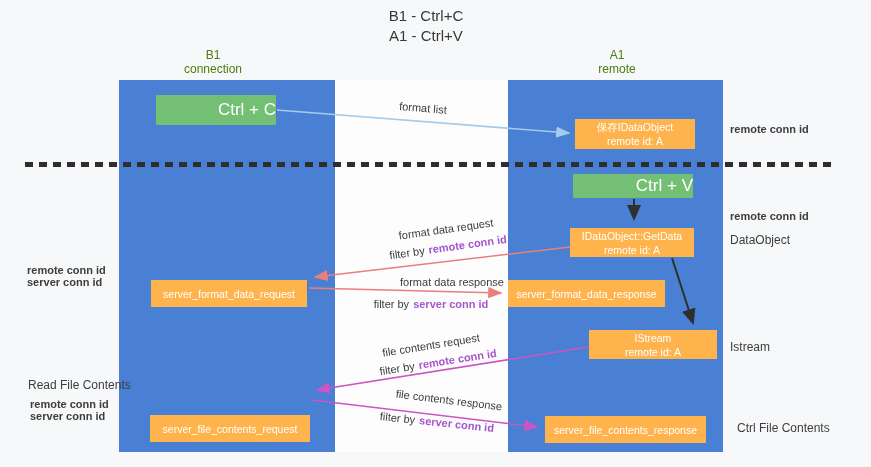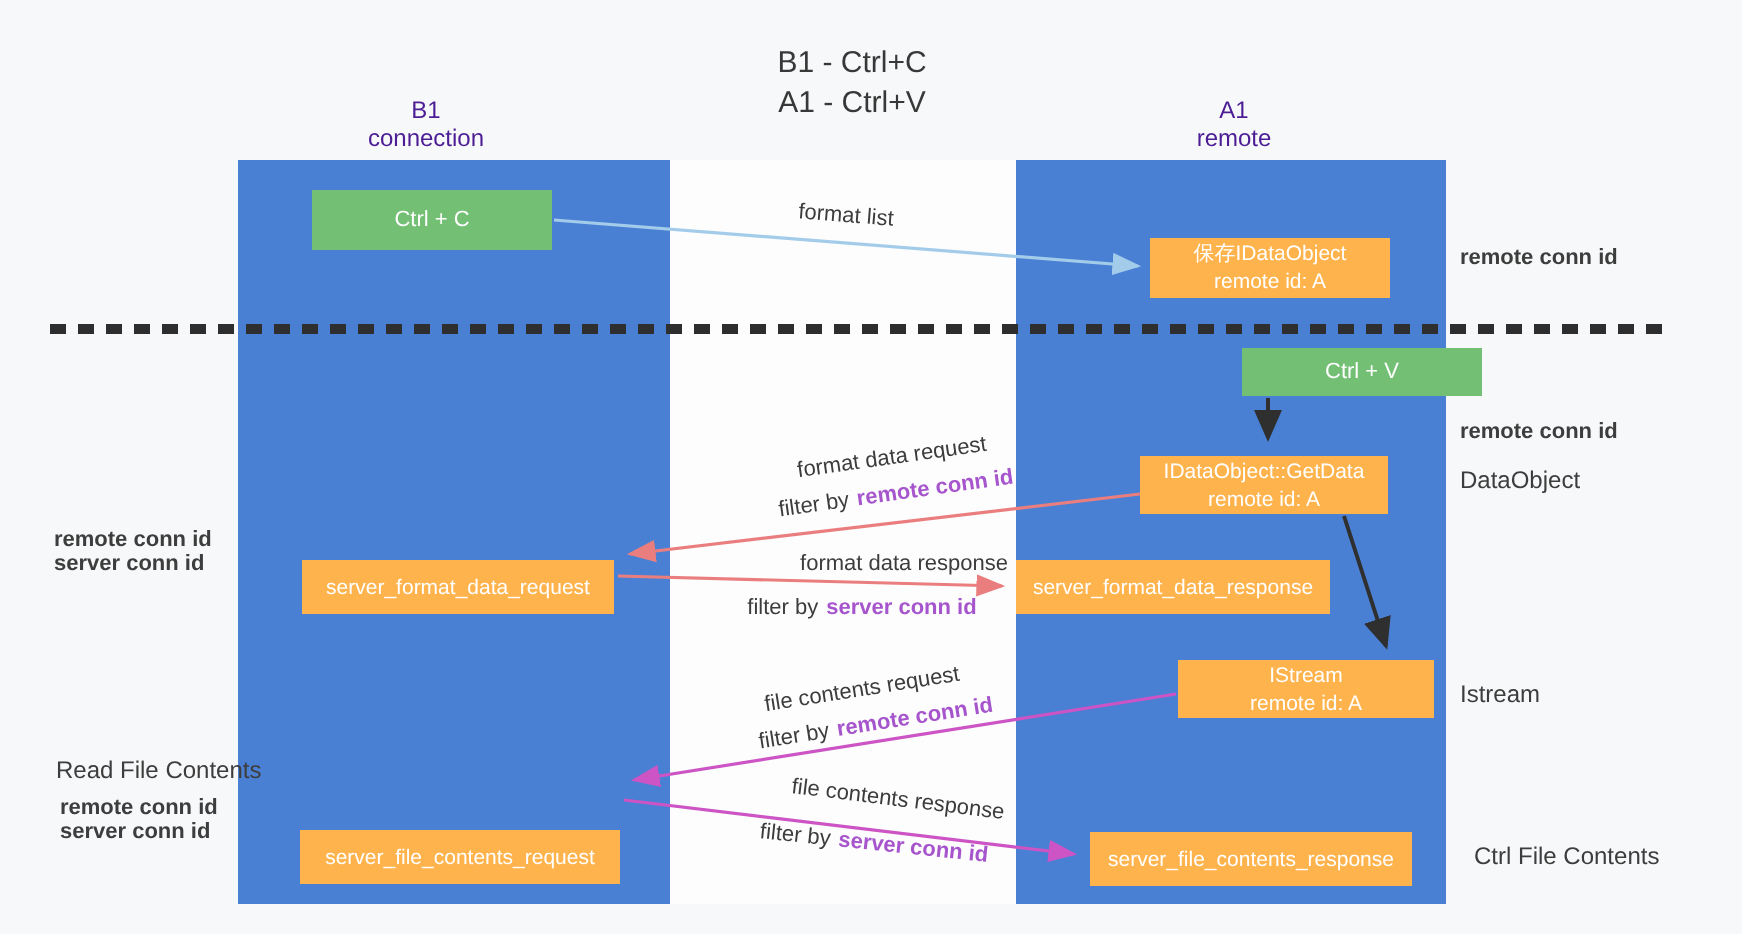--- a/index.html
+++ b/index.html
@@ -24,46 +24,46 @@
   }
   .lane.left{left:119px;}
   .lane.right{left:508px;width:215px;}
   
   .dashed-line{
     position:absolute;left:25px;top:162px;width:807px;height:5px;
     background:repeating-linear-gradient(90deg,#2e2e2e 0 8px,transparent 8px 14px);
   }
   
   .title{
-    position:absolute;left:426px;top:22px;transform:translateX(-50%);
+    position:absolute;left:426px;top:6px;transform:translateX(-50%);
     text-align:center;font-size:15px;line-height:20px;color:#383838;
     white-space:nowrap;
   }
   .lane-header{
     position:absolute;top:48px;transform:translateX(-50%);
-    text-align:center;font-size:12px;line-height:14px;color:#4c1d95;
+    text-align:center;font-size:12px;line-height:14px;color:#4d7c0f;
     white-space:nowrap;
   }
   .lane-header.left{left:213px;}
   .lane-header.right{left:617px;}
   
   svg.arrows{position:absolute;left:0;top:0;pointer-events:none;}
   
   .box{
     position:absolute;display:flex;flex-direction:column;
     align-items:center;justify-content:center;
     color:#fff;text-align:center;white-space:nowrap;
   }
-  .box.green{background:#73bf74;font-size:11px;}
+  .box.green{background:#73bf74;font-size:17px;align-items:flex-end;}
   .box.orange{background:#ffb34d;}
   .box .ln{font-size:10.5px;line-height:14px;}
   .box .single{font-size:10.5px;}
   .b-ctrl-c{left:156px;top:95px;width:120px;height:30px;}
   .b-saved{left:575px;top:119px;width:120px;height:30px;}
-  .b-ctrl-v{left:573px;top:174px;width:120px;height:24px;margin-left:48px;}
+  .b-ctrl-v{left:573px;top:174px;width:120px;height:24px;}
   .b-getdata{left:570px;top:228px;width:124px;height:29px;text-align:center;}
   .b-sfd-req{left:151px;top:280px;width:156px;height:27px;}
   .b-sfd-res{left:508px;top:280px;width:157px;height:27px;}
   .b-istream{left:589px;top:330px;width:128px;height:29px;}
   .b-sfc-req{left:150px;top:383px;width:160px;height:27px;margin-top:32px;}
   .b-sfc-res{left:545px;top:416px;width:161px;height:27px;}
   
   .lbl{
     position:absolute;font-size:11px;color:#3c3c3c;white-space:nowrap;
     transform:translate(-50%,-50%);

